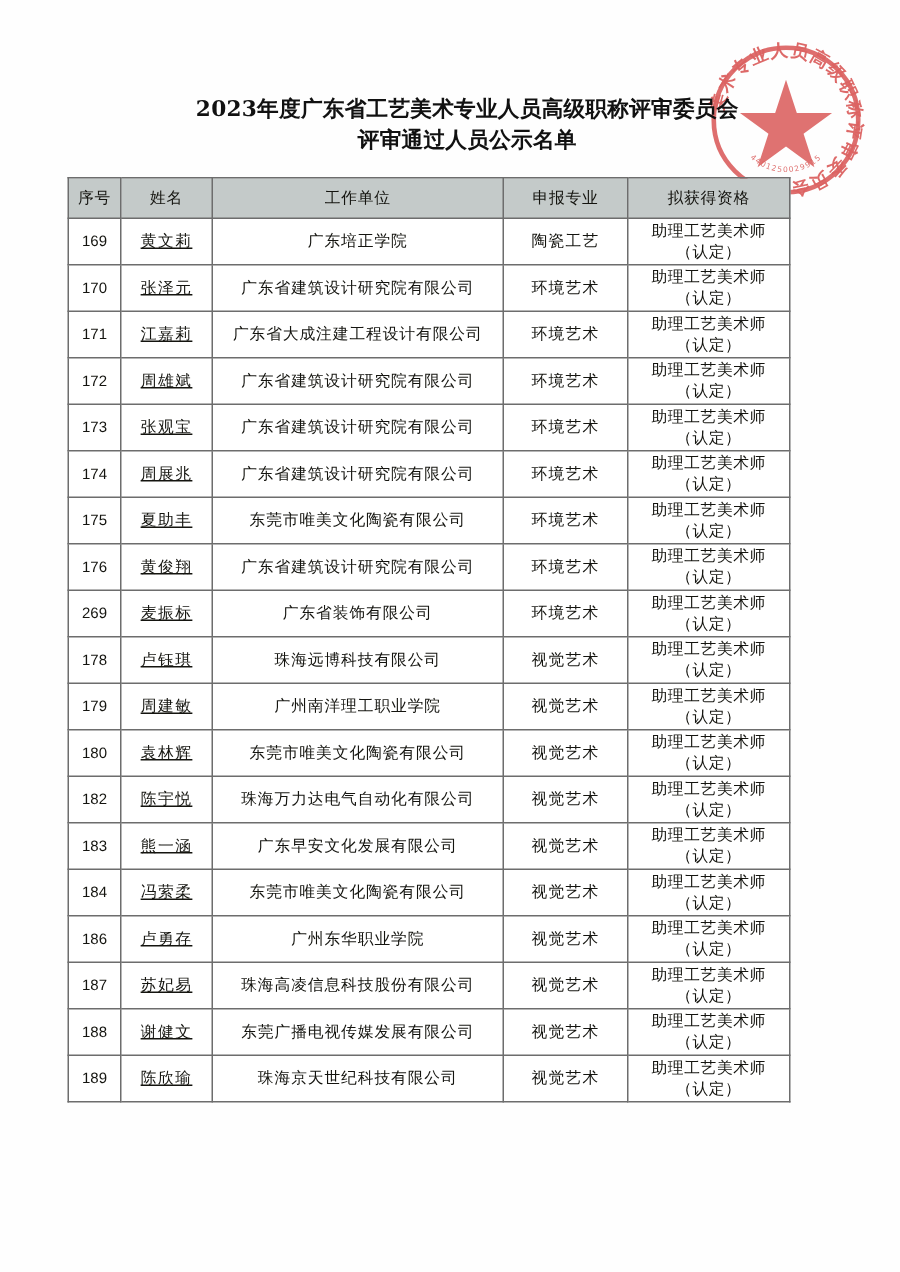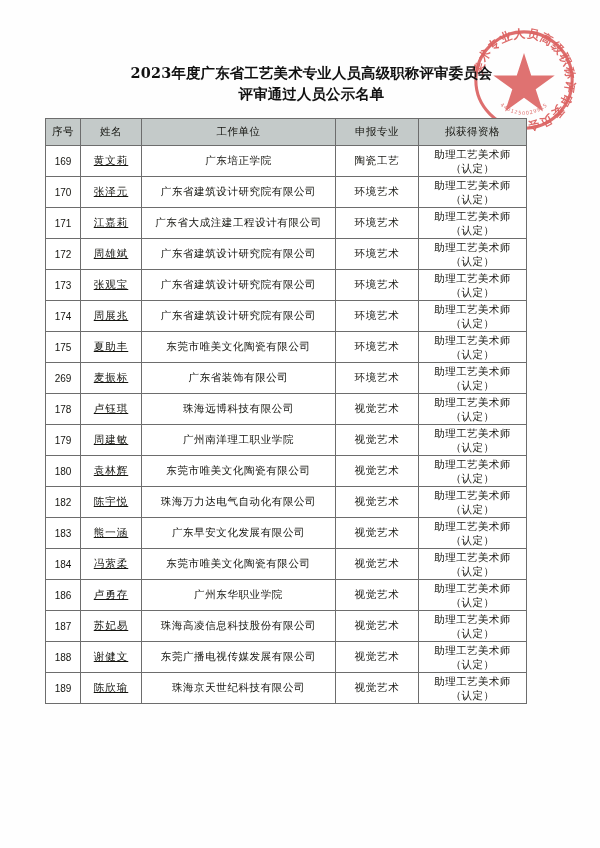--- a/index.html
+++ b/index.html
@@ -215,20 +215,30 @@
             <td class="c-no">175</td>
             <td class="c-name">夏助丰</td>
             <td class="c-unit">东莞市唯美文化陶瓷有限公司</td>
             <td class="c-major">环境艺术</td>
             <td class="c-qual">
               <span class="qual-main">助理工艺美术师</span>
               <span class="qual-sub">（认定）</span>
             </td>
           </tr>
           <tr>
+            <td class="c-no">176</td>
+            <td class="c-name">黄俊翔</td>
+            <td class="c-unit">广东省建筑设计研究院有限公司</td>
+            <td class="c-major">环境艺术</td>
+            <td class="c-qual">
+              <span class="qual-main">助理工艺美术师</span>
+              <span class="qual-sub">（认定）</span>
+            </td>
+          </tr>
+          <tr>
             <td class="c-no">269</td>
             <td class="c-name">麦振标</td>
             <td class="c-unit">广东省装饰有限公司</td>
             <td class="c-major">环境艺术</td>
             <td class="c-qual">
               <span class="qual-main">助理工艺美术师</span>
               <span class="qual-sub">（认定）</span>
             </td>
           </tr>
           <tr>

